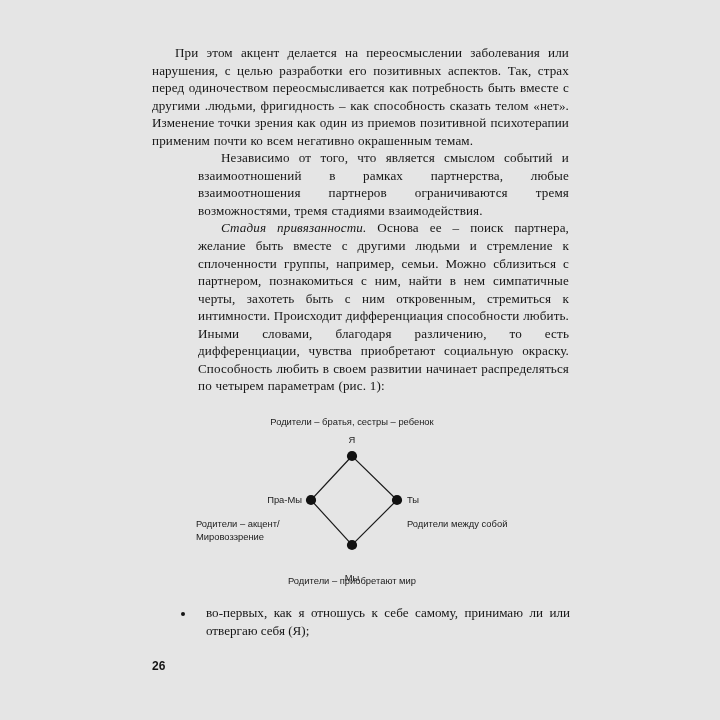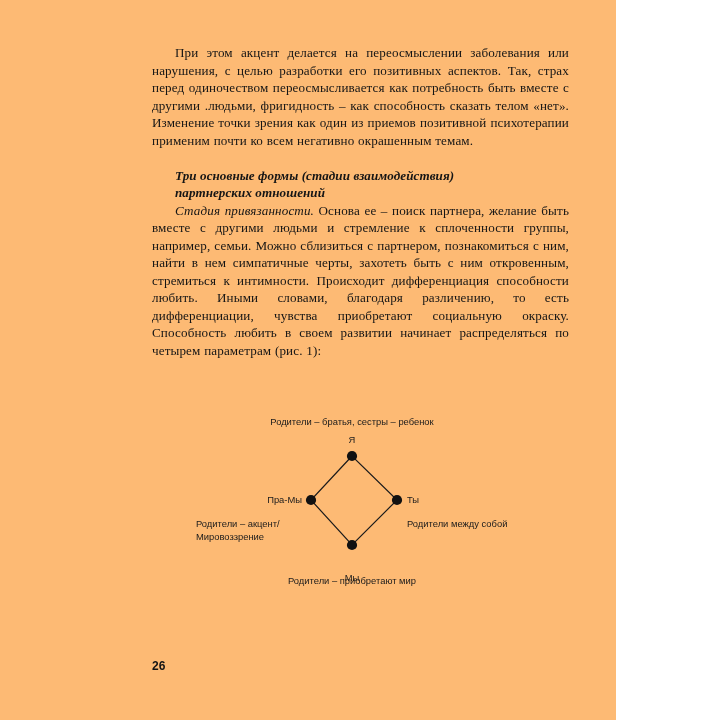--- a/index.html
+++ b/index.html
@@ -13,23 +13,23 @@
     overflow: hidden;
     font-family: "Liberation Serif", "DejaVu Serif", serif;
     color: #151515;
     position: relative;
   }
 
   .page {
     position: absolute;
     left: 0;
     top: 0;
-    width: 616px;
+    width: 720px;
     height: 720px;
-    background: #fdba74;
+    background: #e5e5e5;
     text-decoration: underline;
   }
 
   .text-block {
     position: absolute;
     left: 152px;
     top: 44px;
     width: 417px;
   }
 
@@ -135,25 +135,22 @@
 </style>
 </head>
 <body>
 
 <div class="page">
 
   <div class="text-block">
 
     <p class="body-par indent">При этом акцент делается на переосмыслении заболевания или нарушения, с целью разработки его позитивных аспектов. Так, страх перед одиночеством переосмысливается как потребность быть вместе с другими .людьми, фригидность – как способность сказать телом «нет». Изменение точки зрения как один из приемов позитивной психотерапии применим почти ко всем негативно окрашенным темам.</p>
 
-    <div class="heading-block">
-      <div class="heading-line">Три основные формы (стадии взаимодействия)</div>
-      <div class="heading-line">партнерских отношений</div>
-    </div>
 
+    <p class="body-par indent">Независимо от того, что является смыслом событий и взаимоотношений в рамках партнерства, любые взаимоотношения партнеров ограничиваются тремя возможностями, тремя стадиями взаимодействия.</p>
 
     <p class="body-par indent"><span class="run-in">Стадия привязанности.</span><span> Основа ее – поиск партнера, желание быть вместе с другими людьми и стремление к сплоченности группы, например, семьи. Можно сблизиться с партнером, познакомиться с ним, найти в нем симпатичные черты, захотеть быть с ним откровенным, стремиться к интимности. Происходит дифференциация способности любить. Иными словами, благодаря различению, то есть дифференциации, чувства приобретают социальную окраску. Способность любить в своем развитии начинает распределяться по четырем параметрам (рис. 1):</span></p>
 
   </div>
 
   <div class="figure">
 
     <svg class="fig-svg" width="417" height="172" viewBox="0 0 417 172">
       <g>
         <path d="M 200 40 L 159 84 L 200 129 L 245 84 Z" fill="none" stroke="#1b1b1b" stroke-width="1.2"></path>
@@ -179,16 +176,22 @@
     <div class="fig-label" style="left:255px; top:78px;">Ты</div>
 
     <div class="fig-label" style="left:255px; top:102px;">Родители между собой</div>
 
     <div class="fig-label center" style="left:200px; top:156px;">Мы</div>
 
     <div class="fig-label center" style="left:200px; top:159px;">Родители  – приобретают мир</div>
 
   </div>
 
+  <div class="bullet-block">
+    <div class="bullet-item">
+      <span class="bullet-dot"></span>
+      <span>во-первых, как я отношусь к себе самому, принимаю ли или отвергаю себя (Я);</span>
+    </div>
+  </div>
 
   <div class="folio">26</div>
 
 </div>
 
 </body></html>

